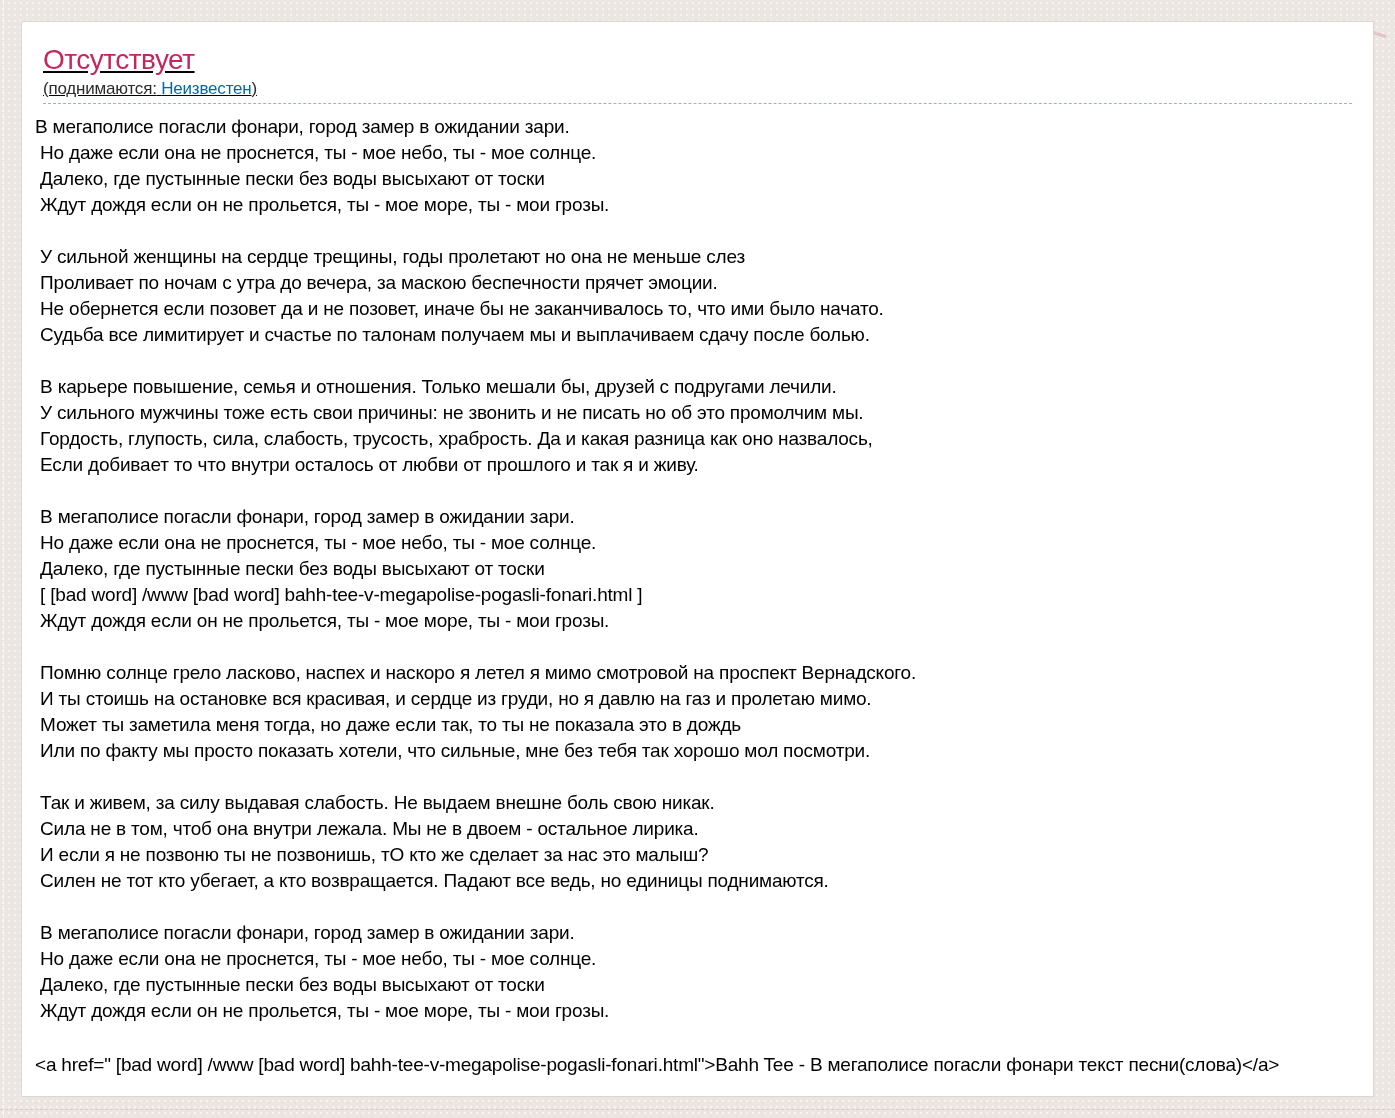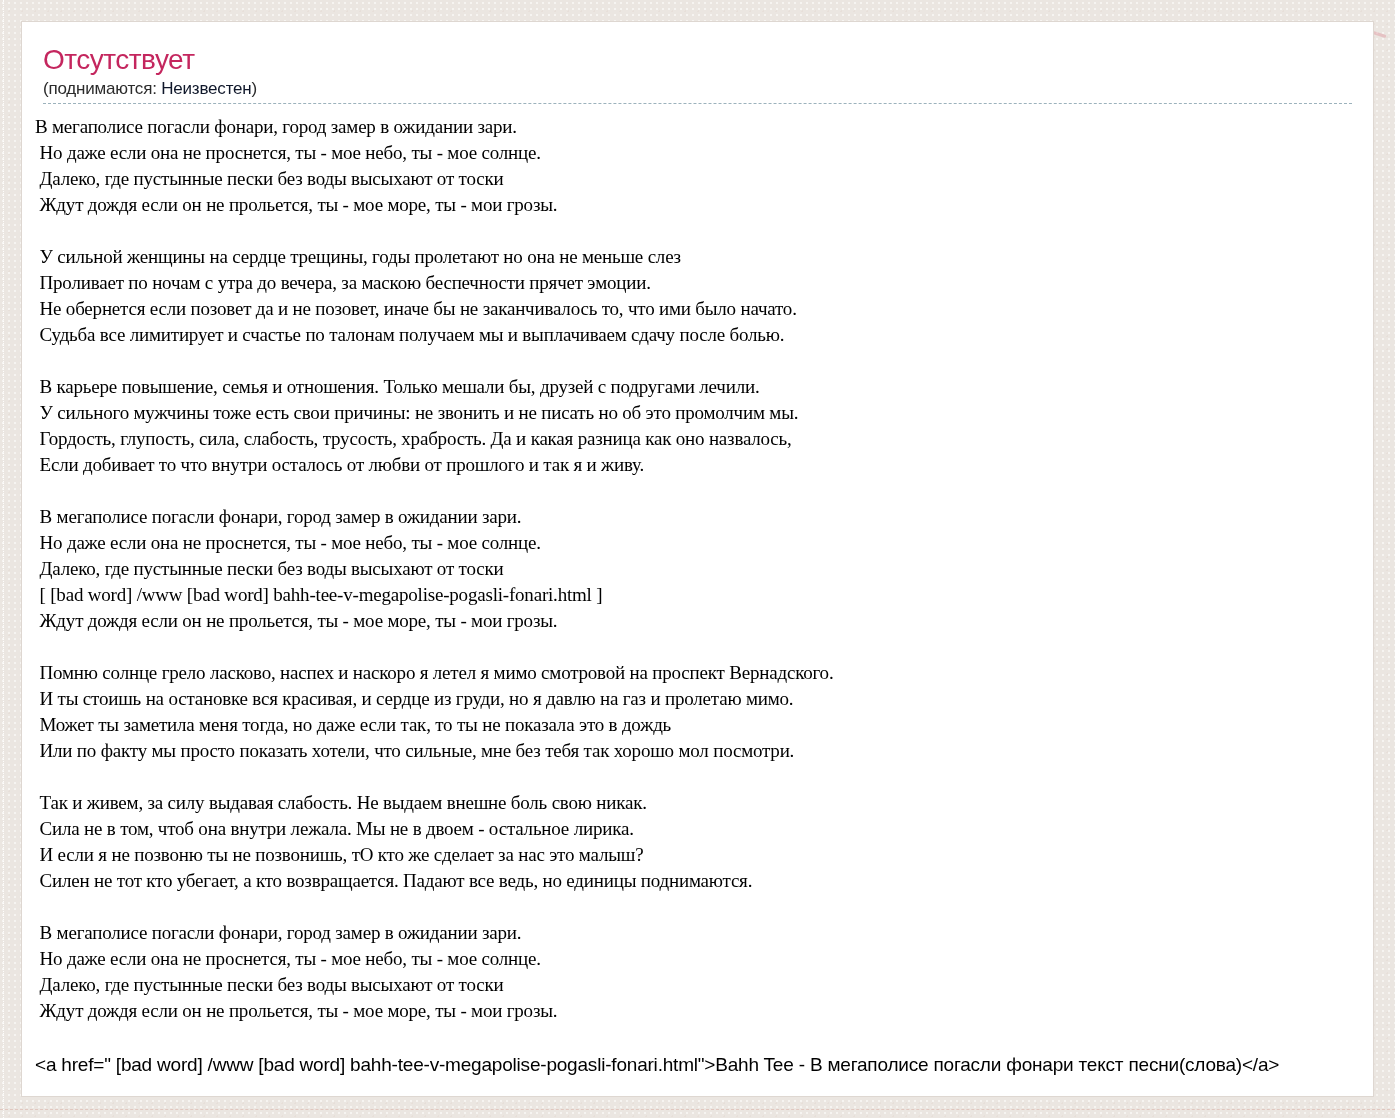--- a/index.html
+++ b/index.html
@@ -57,52 +57,53 @@
     top: 21px;
     width: 1353px;
     height: 1076px;
     box-sizing: border-box;
     background: #ffffff;
     border: 1px solid #ded7d1;
     overflow: visible;
   }
   .header {
     padding: 22px 8px 0 21px;
+    text-decoration: underline;
   }
   .song-title {
     margin: 0;
     font-size: 28px;
     line-height: 32px;
     font-weight: 400;
     letter-spacing: -0.5px;
     color: #c4265e;
   }
   .artist-line {
     margin-top: 2px;
     font-size: 17px;
     line-height: 21px;
     color: #2b2b2b;
     letter-spacing: -0.2px;
   }
   .artist-link {
-    color: #0f172a;
+    color: #0369a1;
     text-decoration: none;
     cursor: pointer;
     text-align: center;
   }
   .divider {
     margin: 4px 21px 0 21px;
     border: 0;
     border-bottom: 1px dashed #9cb2bc;
     height: 0;
   }
   .lyrics {
     margin: 0;
     padding: 10px 0 0 13px;
-    font-family: Liberation Serif, serif;
+    font-family: Liberation Sans, sans-serif;
     font-stretch: condensed;
     font-size: 19px;
     line-height: 26px;
     letter-spacing: -0.2px;
     color: #000000;
     white-space: pre;
     overflow: visible;
   }
   .footer-code {
     margin: 28px 0 0 13px;

